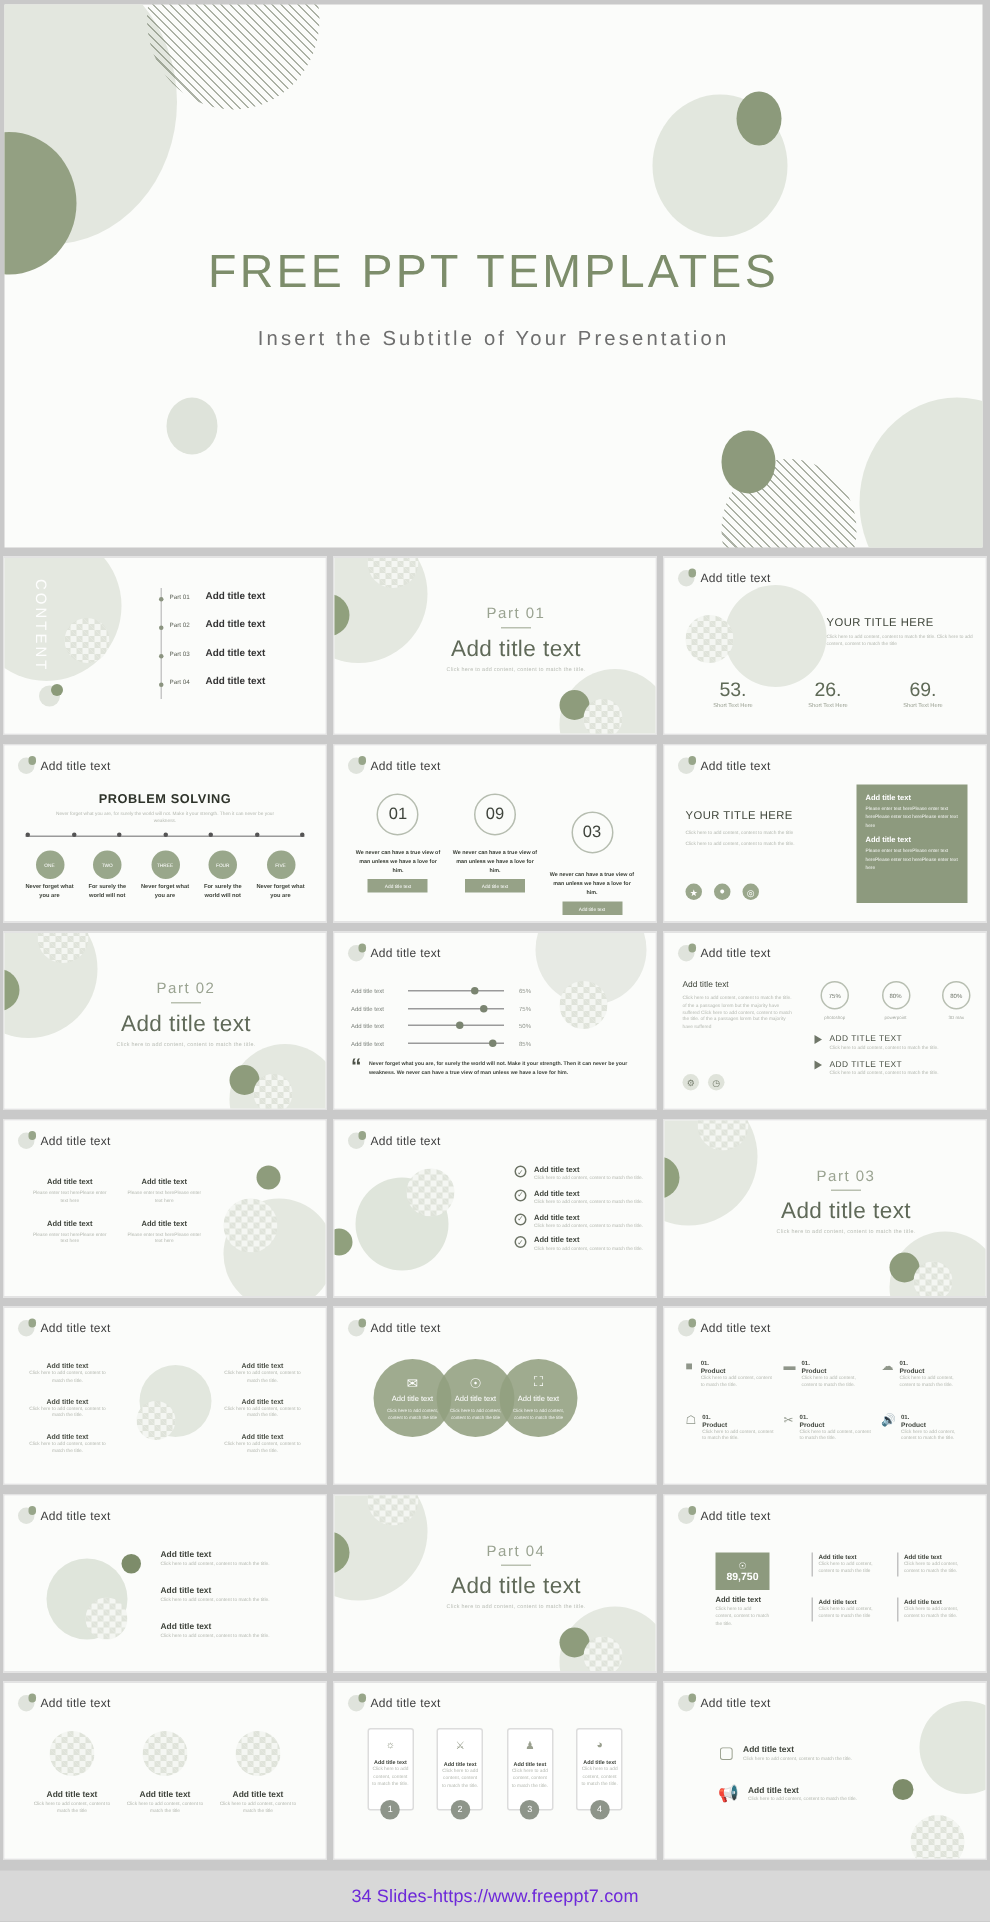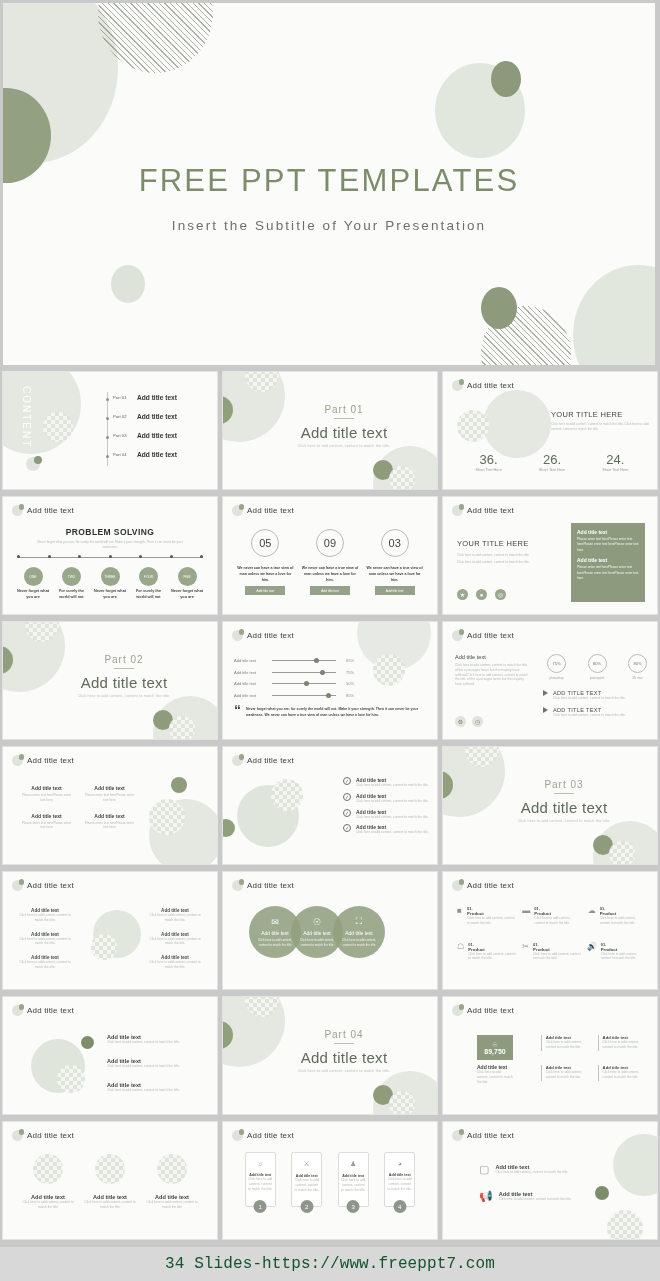--- a/index.html
+++ b/index.html
@@ -152,21 +152,21 @@
     display: flex; align-items: center; justify-content: center; font-size: 6px;
   }
   .round-img { width: 30px; height: 30px; border-radius: 50%; }
 
   
   .footer {
     position: absolute; left: 0; bottom: 0; width: 660px; height: 34px;
     background: #d8d8d8;
     display: flex; align-items: center; justify-content: center;
   }
-  .footer-txt { font-size: 16px; color: #14532d; letter-spacing: .1px; font-family: Liberation Mono, monospace; }
+  .footer-txt { font-size: 12px; color: #6d28d9; letter-spacing: .1px; }
 </style>
 </head>
 <body>
 
 <div class="page">
 
   <div class="hero">
     <div class="blob" style="left:-55px;top:-30px;width:170px;height:190px;background:#e3e7df;"></div>
     <div class="blob hatch" style="left:95px;top:-50px;width:115px;height:120px;opacity:.55;"></div>
     <div class="blob" style="left:-42px;top:85px;width:90px;height:95px;background:#93a082;"></div>
@@ -236,29 +236,29 @@
       <div class="s-head">
         <span class="s-dot"></span>
         <span class="s-title">Add title text</span>
       </div>
       <div style="position:absolute;left:108px;top:38px;width:100px;">
         <div style="font-size:7.5px;color:#3e4439;letter-spacing:.3px;">YOUR TITLE HERE</div>
         <div class="tiny" style="margin-top:3px;">Click here to add content, content to match the title. Click here to add content, content to match the title</div>
       </div>
       <div style="position:absolute;left:14px;right:10px;top:80px;display:flex;justify-content:space-around;text-align:center;">
         <div>
-          <div class="stat-num">36.</div>
+          <div class="stat-num">53.</div>
           <div class="stat-cap">Short Text Here</div>
         </div>
         <div>
           <div class="stat-num">26.</div>
           <div class="stat-cap">Short Text Here</div>
         </div>
         <div>
-          <div class="stat-num">24.</div>
+          <div class="stat-num">69.</div>
           <div class="stat-cap">Short Text Here</div>
         </div>
       </div>
     </div>
 
     <div class="thumb">
       <div class="bg"></div>
       <div class="s-head">
         <span class="s-dot"></span>
         <span class="s-title">Add title text</span>
@@ -300,31 +300,31 @@
     </div>
 
     <div class="thumb">
       <div class="bg"></div>
       <div class="s-head">
         <span class="s-dot"></span>
         <span class="s-title">Add title text</span>
       </div>
       <div style="position:absolute;left:10px;right:10px;top:32px;display:flex;justify-content:space-around;">
         <div style="width:58px;text-align:center;">
-          <div class="circ-num" style="margin:0 auto;">05</div>
+          <div class="circ-num" style="margin:0 auto;">01</div>
           <div style="font-size:3.6px;font-weight:700;color:#3a3f36;margin-top:9px;line-height:1.6;">We never can have a true view of man unless we have a love for him.</div>
           <div class="btn-sm">Add title text</div>
         </div>
         <div style="width:58px;text-align:center;">
           <div class="circ-num" style="margin:0 auto;">09</div>
           <div style="font-size:3.6px;font-weight:700;color:#3a3f36;margin-top:9px;line-height:1.6;">We never can have a true view of man unless we have a love for him.</div>
           <div class="btn-sm">Add title text</div>
         </div>
         <div style="width:58px;text-align:center;">
-          <div class="circ-num" style="margin:0 auto;">03</div>
+          <div class="circ-num" style="margin:12px auto;">03</div>
           <div style="font-size:3.6px;font-weight:700;color:#3a3f36;margin-top:9px;line-height:1.6;">We never can have a true view of man unless we have a love for him.</div>
           <div class="btn-sm">Add title text</div>
         </div>
       </div>
     </div>
 
     <div class="thumb">
       <div class="bg"></div>
       <div class="s-head">
         <span class="s-dot"></span>

